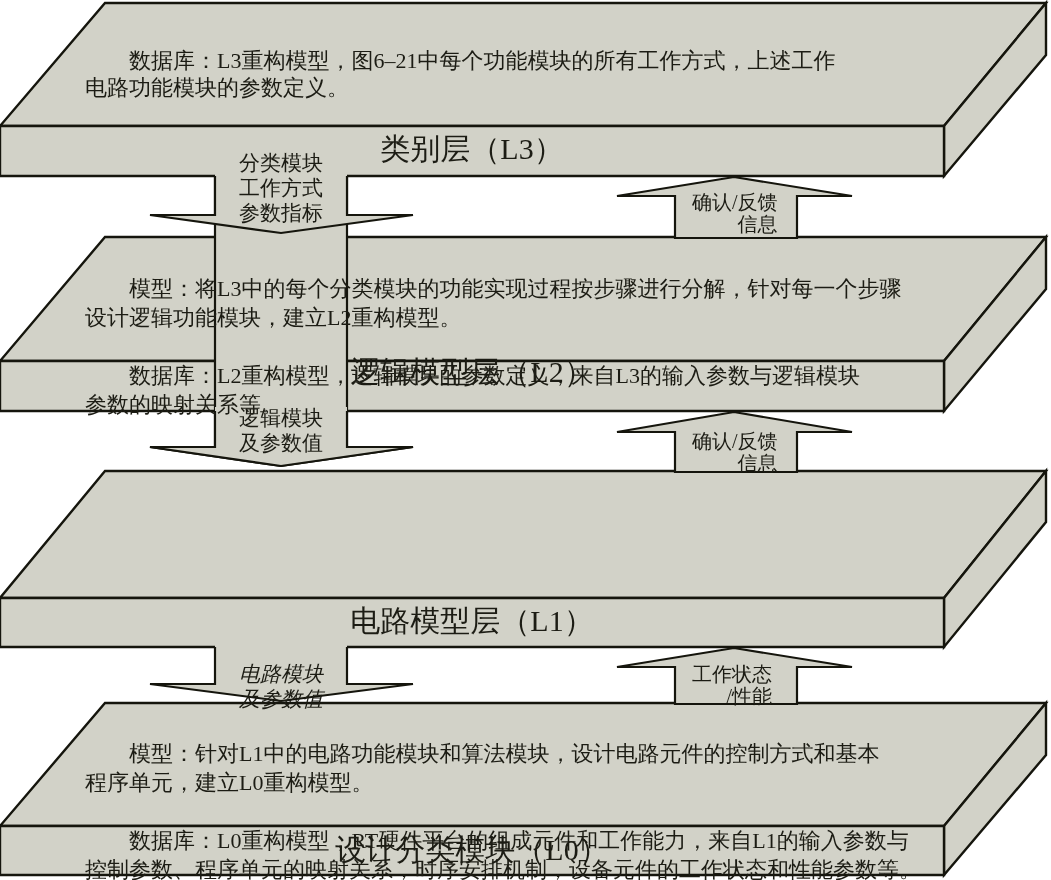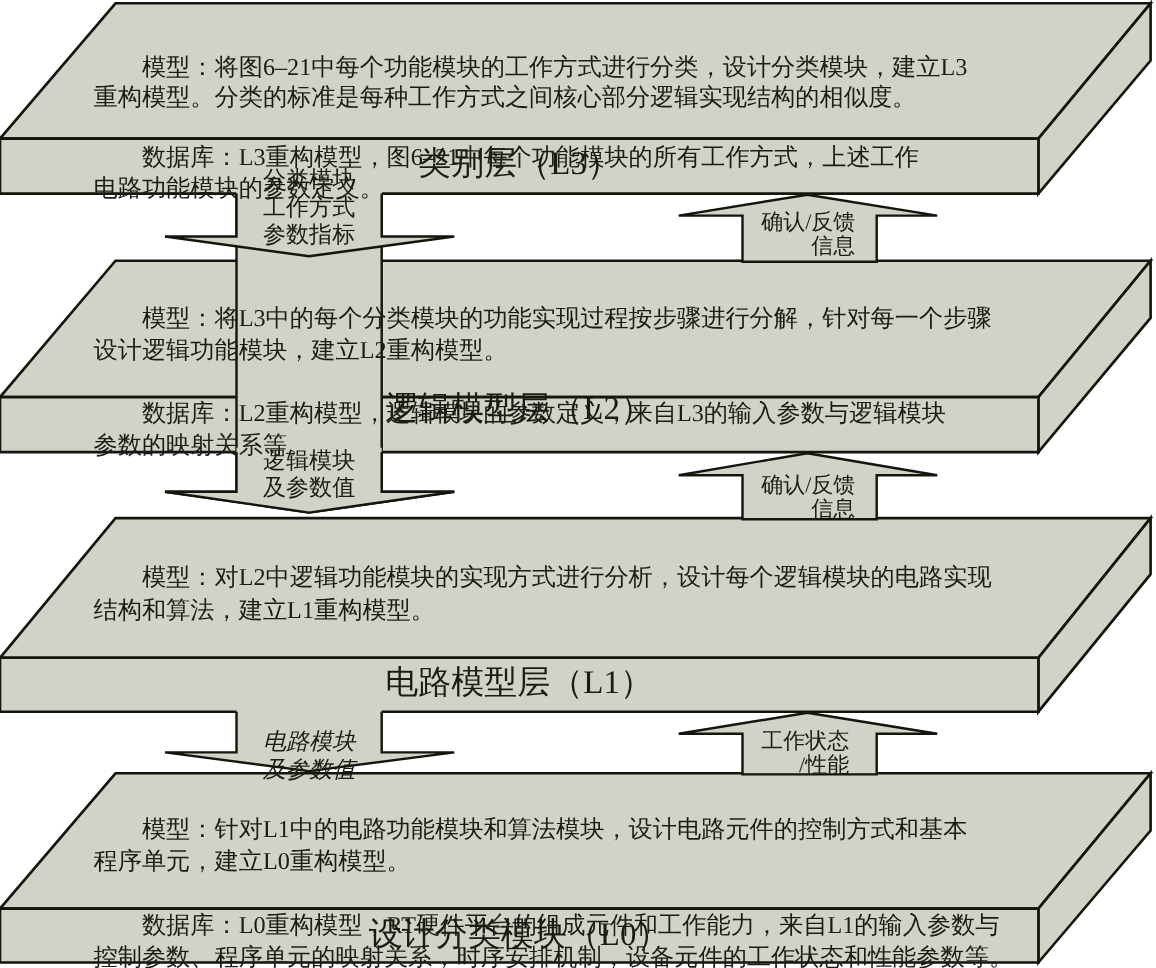--- a/index.html
+++ b/index.html
@@ -99,22 +99,20 @@
       <polygon class="arrow" points="734,648 852,667 797,667 797,704 675,704 675,667 617,667"></polygon>
     </g>
   </svg>
 
   <svg width="1051" height="880" viewBox="0 0 1051 880" style="left:0;top:0">
     <polygon class="arrow-fill" points="215,172 347,172 347,215 413,215 281,233 150,215 215,215"></polygon>
     <path class="arrow-stroke" d="M215,176 V215 H150 L281,233 L413,215 H347 V176"></path>
   </svg>
 
   <div class="slab-text st-l3">
-    <p>模型：将图6–21中每个功能模块的工作方式进行分类，设计分类模块，建立L3
-重构模型。分类的标准是每种工作方式之间核心部分逻辑实现结构的相似度。</p>
     <p>数据库：L3重构模型，图6–21中每个功能模块的所有工作方式，上述工作
 电路功能模块的参数定义。</p>
   </div>
   <div class="layer-title tt-l3">类别层（L3）</div>
 
   <div class="flow-label down-label dl-1">分类模块
 工作方式
 参数指标</div>
   <div class="flow-label up-label ul-1">确认/反馈
 信息</div>
@@ -126,22 +124,20 @@
 参数的映射关系等。</p>
   </div>
   <div class="layer-title tt-l2">逻辑模型层（L2）</div>
 
   <div class="flow-label down-label dl-2">逻辑模块
 及参数值</div>
   <div class="flow-label up-label ul-2">确认/反馈
 信息</div>
 
   <div class="slab-text st-l1">
-    <p>模型：对L2中逻辑功能模块的实现方式进行分析，设计每个逻辑模块的电路实现
-结构和算法，建立L1重构模型。</p>
   </div>
   <div class="layer-title tt-l1">电路模型层（L1）</div>
 
   <div class="flow-label down-label dl-3">电路模块
 及参数值</div>
   <div class="flow-label up-label ul-3">工作状态
 /性能</div>
 
   <div class="slab-text st-l0">
     <p>模型：针对L1中的电路功能模块和算法模块，设计电路元件的控制方式和基本

